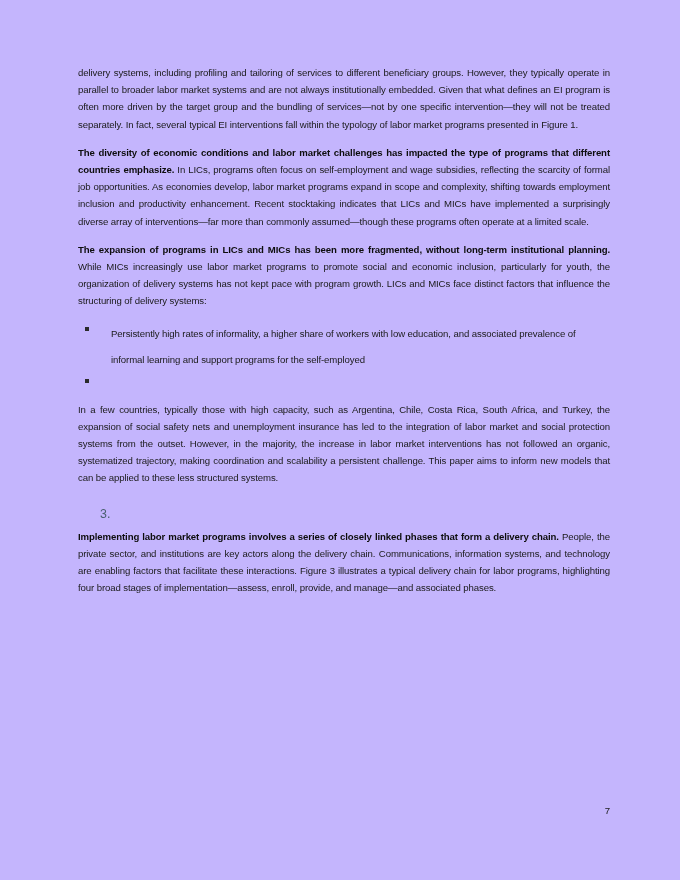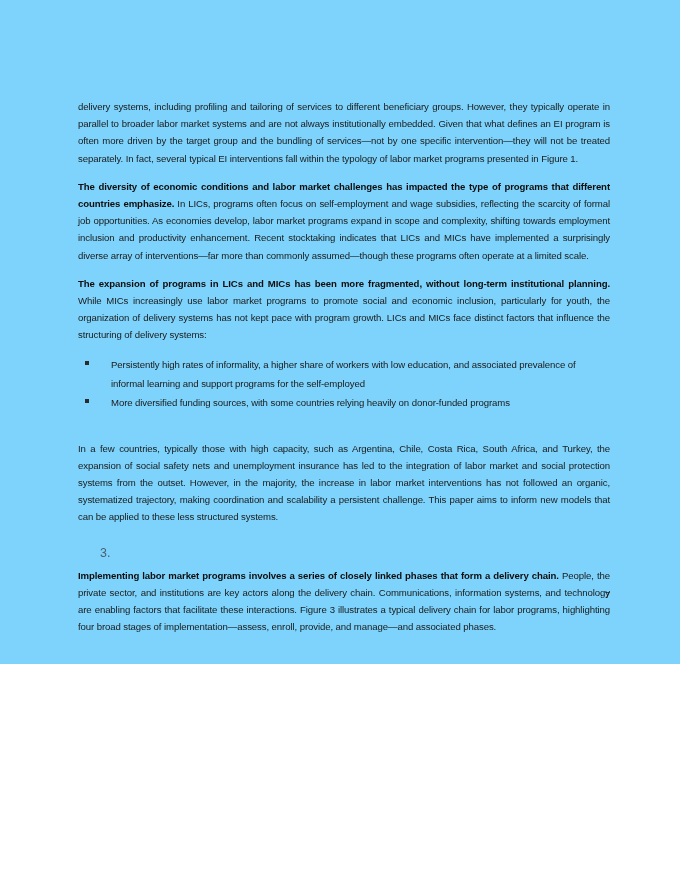--- a/index.html
+++ b/index.html
@@ -10,24 +10,24 @@
     width: 680px;
     height: 880px;
     background: #ffffff;
     font-family: "Liberation Sans", sans-serif;
     color: #111111;
     -webkit-font-smoothing: antialiased;
   }
   .page {
     position: relative;
     width: 680px;
-    height: 664px;
-    background: #7dd3fc;
+    height: 880px;
+    background: #c4b5fd;
     box-sizing: border-box;
-    padding: 98px 70px 40px 78px;
+    padding: 64px 70px 40px 78px;
   }
   .content {
     width: 532px;
   }
   p {
     margin: 0 0 11px 0;
     font-size: 9.6px;
     line-height: 17.2px;
     text-align: justify;
     text-justify: inter-word;
@@ -62,21 +62,21 @@
   ul.bullets {
     list-style: none;
     margin: 2px 0 12px 0;
     padding: 0;
   }
   ul.bullets li {
     position: relative;
     padding-left: 27px;
     margin: 0 0 0 6px;
     font-size: 9.6px;
-    line-height: 19px;
+    line-height: 26px;
     color: #1a1a1a;
     text-align: left;
     letter-spacing: -0.01em;
   }
   ul.bullets li .sq {
     position: absolute;
     left: 1px;
     top: 6.6px;
     width: 4px;
     height: 4px;
@@ -113,21 +113,20 @@
     <ul class="bullets">
       <li>
         <span class="sq"></span>
         <span>Persistently high rates of informality, a higher share of workers with low education, and associated prevalence of informal learning and support programs for the self-employed</span>
       </li>
       <li>
         <span class="sq"></span>
       </li>
       <li>
         <span class="sq"></span>
-        <span>More diversified funding sources, with some countries relying heavily on donor-funded programs</span>
       </li>
     </ul>
 
     <p class="para-after-list">In a few countries, typically those with high capacity, such as Argentina, Chile, Costa Rica, South Africa, and Turkey, the expansion of social safety nets and unemployment insurance has led to the integration of labor market and social protection systems from the outset. However, in the majority, the increase in labor market interventions has not followed an organic, systematized trajectory, making coordination and scalability a persistent challenge. This paper aims to inform new models that can be applied to these less structured systems.</p>
 
     <h2 class="section-heading">
       <span class="num">3.</span>
     </h2>
 
     <p>

